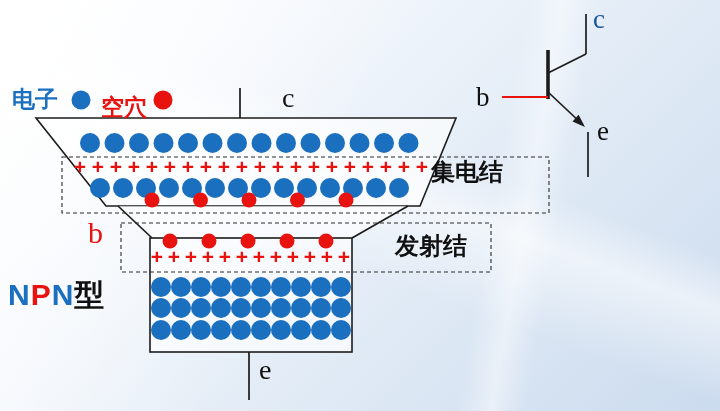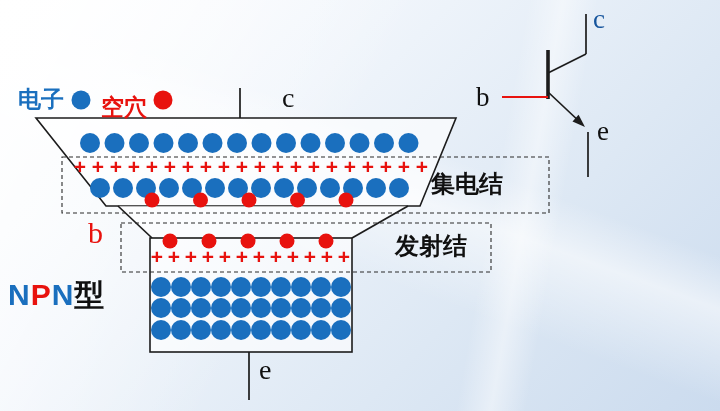--- a/index.html
+++ b/index.html
@@ -167,28 +167,28 @@
         <circle cx="221" cy="330" r="10" fill="#1a6fbe"></circle>
         <circle cx="241" cy="330" r="10" fill="#1a6fbe"></circle>
         <circle cx="261" cy="330" r="10" fill="#1a6fbe"></circle>
         <circle cx="281" cy="330" r="10" fill="#1a6fbe"></circle>
         <circle cx="301" cy="330" r="10" fill="#1a6fbe"></circle>
         <circle cx="321" cy="330" r="10" fill="#1a6fbe"></circle>
         <circle cx="341" cy="330" r="10" fill="#1a6fbe"></circle>
       </g>
   </svg>
 
-  <div class="t legend-blue" style="left:18px;top:88px">电子</div>
+  <div class="t legend-blue" style="left:12px;top:88px">电子</div>
   <div class="t legend-red" style="left:101px;top:88px">空穴</div>
 
   <div class="t term" style="left:282px;top:84px">c</div>
   <div class="t term red-t" style="left:88px;top:218px;font-size:30px">b</div>
   <div class="t term" style="left:259px;top:356px">e</div>
 
-  <div class="t junction" style="left:431px;top:172px">集电结</div>
+  <div class="t junction" style="left:431px;top:160px">集电结</div>
   <div class="t npn" style="left:8px;top:280px">
     <span class="blue-t">N</span><span class="red-t">P</span><span class="blue-t">N</span><span>型</span>
   </div>
 
   <div class="t junction" style="left:395px;top:234px">发射结</div>
 
   <div class="t sym-term navy" style="left:593px;top:6px">c</div>
   <div class="t sym-term red-t" style="left:476px;top:84px">b</div>
   <div class="t sym-term" style="left:597px;top:118px">e</div>
 </div>

